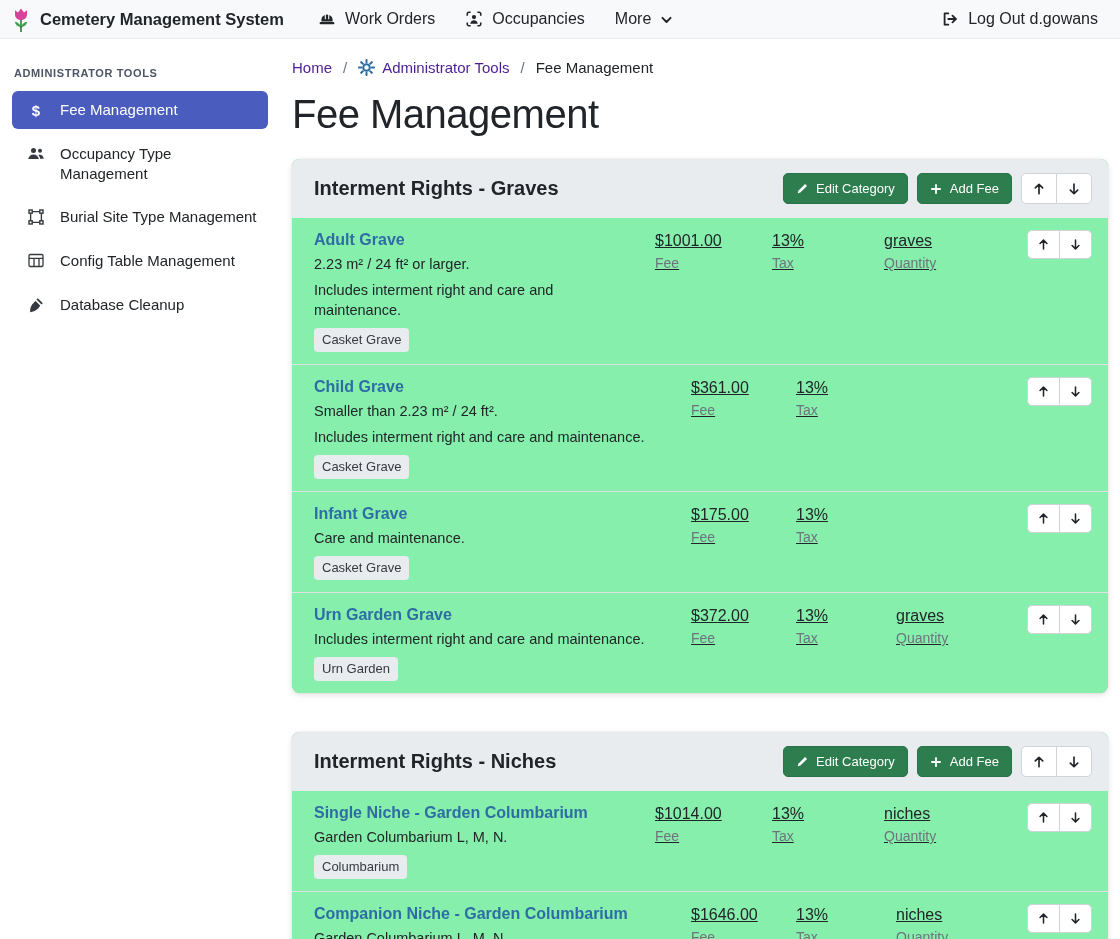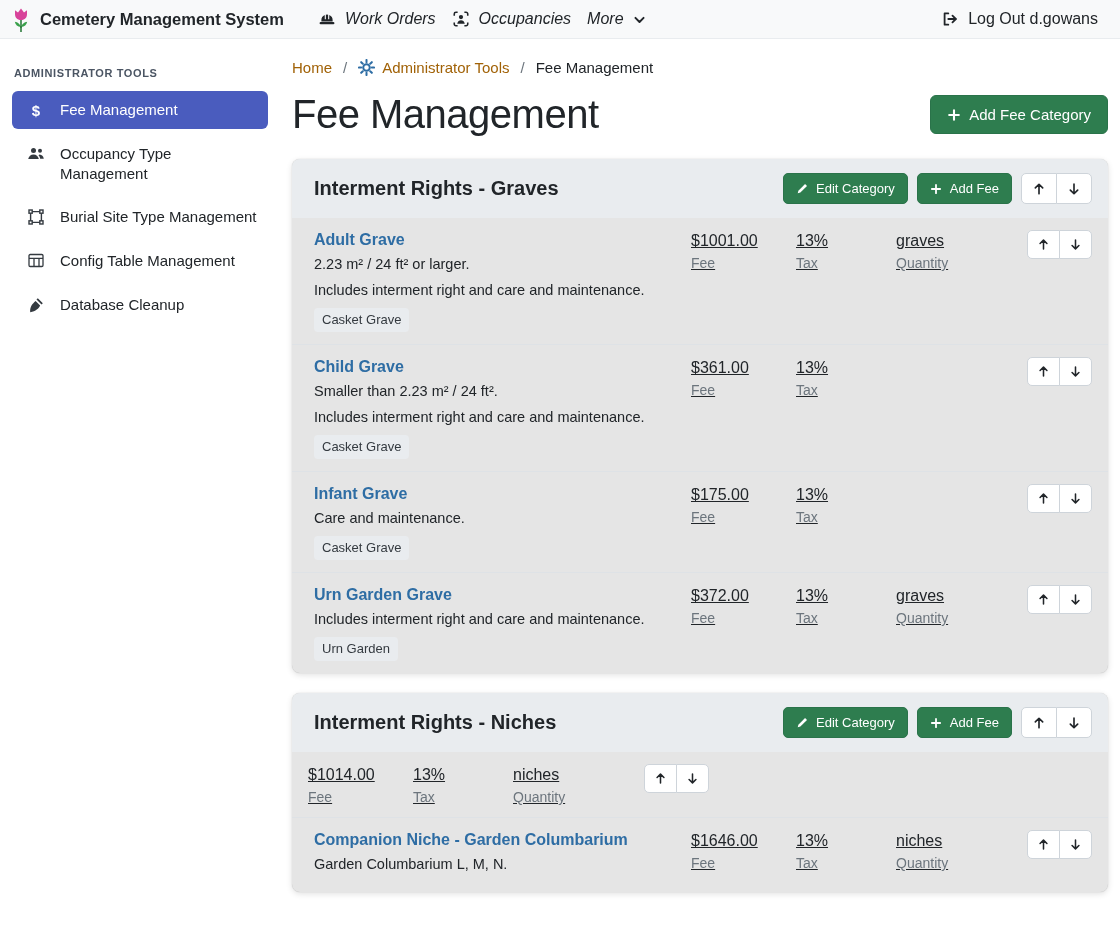--- a/index.html
+++ b/index.html
@@ -11,41 +11,41 @@
   }
   a { text-decoration:none; }
   svg { display:block; }
 
   
   .navbar {
     height:39px; background:#f8f9fa; border-bottom:1px solid #e9ecef;
     display:flex; align-items:center; padding:0 22px 0 10px; gap:10px;
   }
   .brand { display:flex; align-items:center; gap:8px; font-weight:700; font-size:16.5px; color:#212529; margin-right:24px; cursor:pointer; }
-  .nav-items { display:flex; align-items:flex-end; gap:16px;font-style:italic; }
+  .nav-items { display:flex; align-items:flex-end; gap:30px; }
   .nav-item { display:flex; align-items:center; gap:9px; font-size:16px; color:#212529; cursor:pointer; }
   .nav-spacer { flex:1; }
 
   
   .sidebar { position:absolute; top:53px; left:0; width:280px; padding:14px 12px; }
   .sidebar-heading { font-size:11px; font-weight:700; letter-spacing:.6px; color:#4b5563; margin:0 2px 12px; }
   .side-item {
     display:flex; align-items:flex-start; gap:14px;
     padding:9px 10px 9px 14px; border-radius:6px; margin-bottom:6px;
     font-size:15px; line-height:1.32; color:#212529; cursor:pointer;
   }
   .side-item .s-icon { width:20px; flex-shrink:0; display:flex; justify-content:center; margin-top:2px; color:#343a40; }
   .side-item.active { background:#4a5cbe; color:#fff; }
   .side-item.active .s-icon { color:#fff; }
   .dollar-glyph { font-weight:700; font-size:15px; line-height:1; margin-top:1px; }
 
   
   .main { margin-left:280px; padding:14px 12px 0; width:840px; }
   .breadcrumb { display:flex; align-items:center; gap:11px; font-size:15px; padding:6px 0 2px; }
-  .crumb-link { color:#a16207; display:flex; align-items:center; gap:7px; cursor:pointer;text-align:right; }
+  .crumb-link { color:#4c1d95; display:flex; align-items:center; gap:7px; cursor:pointer;text-align:right; }
   .crumb-sep { color:#6c757d; }
   .crumb-current { color:#212529; }
 
   .page-head { display:flex; justify-content:space-between; align-items:center; margin:14px 0 22px; }
   .page-title { font-size:40px; font-weight:400; margin:0; letter-spacing:-.5px; }
 
   .btn-green {
     background:#2e7d4f; color:#fff; border:1px solid #2a734a; border-radius:6px;
     display:inline-flex; align-items:center; gap:8px; cursor:pointer;
     font-family:"Liberation Sans", sans-serif;
@@ -57,29 +57,29 @@
   .arrow-btn {
     background:#fff; border:1px solid #ced4da; width:36px; height:31px;
     display:flex; align-items:center; justify-content:center; cursor:pointer; color:#212529; padding:0;
   }
   .arrow-group .arrow-btn:first-child { border-radius:5px 0 0 5px; }
   .arrow-group .arrow-btn:last-child { border-radius:0 5px 5px 0; margin-left:-1px; }
   .arrow-sm .arrow-btn { width:33px; height:29px; }
 
   
   .card {
-    border-radius:8px; background:#e5e5e5; margin-bottom:20px; overflow:hidden;
+    border-radius:8px; background:#86efac; margin-bottom:39px; overflow:hidden;
     box-shadow:0 0 1px rgba(0,0,0,.25), 0 2px 6px rgba(0,0,0,.12);
   }
   .card-header { background:#e9ecef; display:flex; align-items:center; padding:14px 16px 14px 22px; }
   .card-title { font-size:20px; font-weight:600; margin:0; flex:1; }
   .header-actions { display:flex; align-items:center; gap:9px;padding-left:48px; }
 
   .fee-row { display:flex; align-items:flex-start; padding:11px 16px 12px; border-top:1px solid #dee2e6; }
-  .fee-row:first-of-type { border-top:none; }
+  .fee-row:first-of-type { border-top:none;gap:12px; }
   .fee-main { flex:1; padding-left:6px; padding-top:2px; }
   .fee-name { display:inline-block; color:#2e6da4; font-weight:700; font-size:16px; margin-bottom:5px; cursor:pointer; }
   .fee-desc { font-size:14.5px; line-height:1.38; margin-bottom:6px; color:#212529; }
   .badge {
     display:inline-block; background:#e9ecef; color:#343a40;
     font-size:13px; padding:4px 8px 5px; border-radius:4px; margin-top:2px;
   }
   .fee-col { width:105px; text-align:left; padding-top:3px;text-decoration:underline; }
   .fee-col.tax { width:100px; }
   .fee-col.qty { width:112px; }
@@ -205,26 +205,20 @@
         <path d="M8 .9v2.1M8 13v2.1M.9 8H3M13 8h2.1M3 3l1.5 1.5M11.5 11.5L13 13M13 3l-1.5 1.5M4.5 11.5L3 13"></path>
       </svg>
       <span>Administrator Tools</span>
     </a>
     <span class="crumb-sep">/</span>
     <span class="crumb-current">Fee Management</span>
   </nav>
 
   <div class="page-head">
     <h1 class="page-title">Fee Management</h1>
-    <button class="btn-green btn-lg">
-      <svg width="14" height="14" viewBox="0 0 16 16" fill="none" stroke="#fff" stroke-width="2.4" stroke-linecap="round">
-        <path d="M8 2.5v11M2.5 8h11"></path>
-      </svg>
-      <span>Add Fee Category</span>
-    </button>
   </div>
 
   <section class="card">
     <header class="card-header">
       <h2 class="card-title">Interment Rights - Graves</h2>
       <div class="header-actions">
         <button class="btn-green btn-sm">
           <svg width="12" height="12" viewBox="0 0 16 16" fill="#fff">
             <path d="M12.1 1.3l2.6 2.6-8.9 8.9-3.5.9.9-3.5z"></path>
           </svg>
@@ -409,20 +403,25 @@
           <button class="arrow-btn">
             <svg width="14" height="14" viewBox="0 0 16 16" fill="none" stroke="currentColor" stroke-width="1.9" stroke-linecap="round" stroke-linejoin="round">
                 <path d="M8 2.5v10.7M3.8 9.2L8 13.4l4.2-4.2"></path>
               </svg>
           </button>
         </div>
       </div>
     </header>
 
     <div class="fee-row">
+      <div class="fee-main">
+        <a class="fee-name" href="#">Single Niche - Garden Columbarium</a>
+        <div class="fee-desc">Garden Columbarium L, M, N.</div>
+        <span class="badge">Columbarium</span>
+      </div>
       <div class="fee-col">
         <div class="val">$1014.00</div>
         <div class="lbl">Fee</div>
       </div>
       <div class="fee-col tax">
         <div class="val">13%</div>
         <div class="lbl">Tax</div>
       </div>
       <div class="fee-col qty">
         <div class="val">niches</div>

